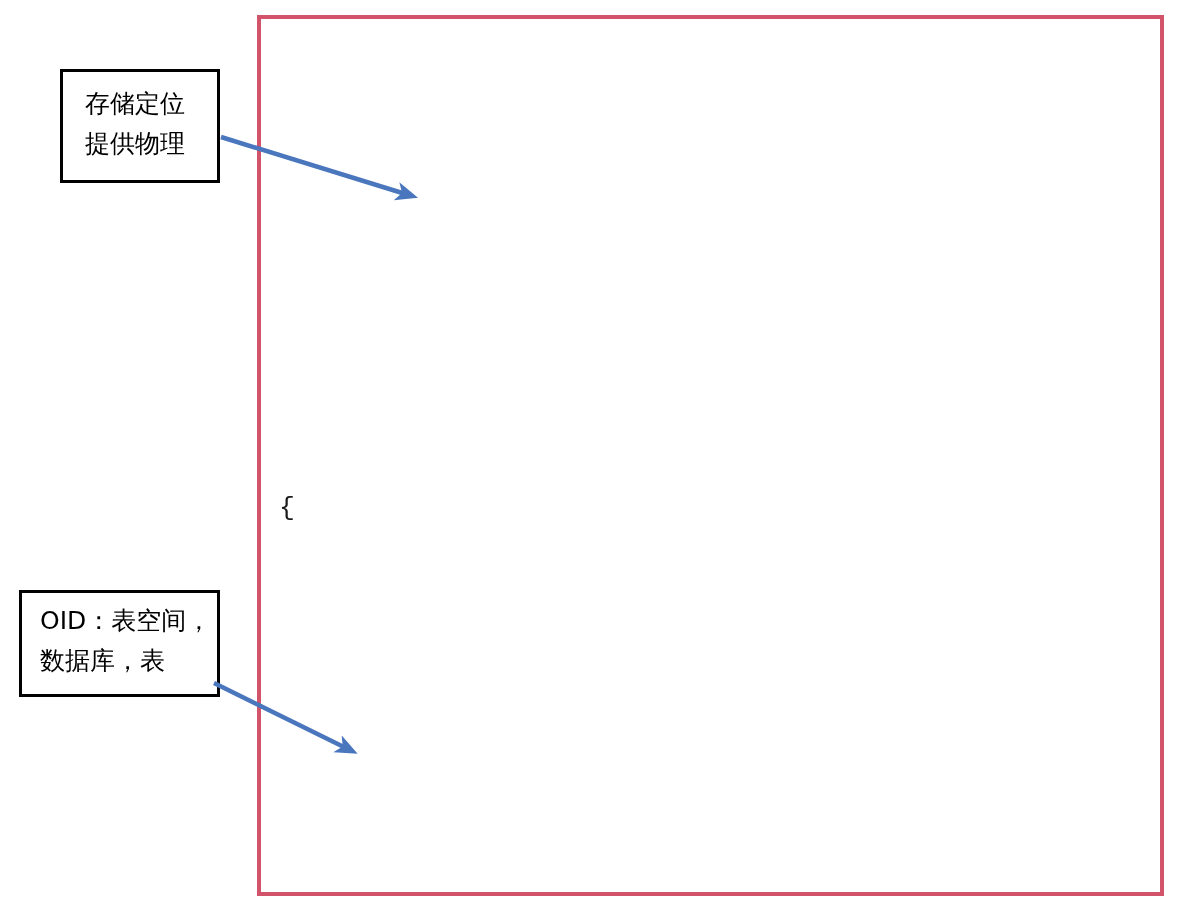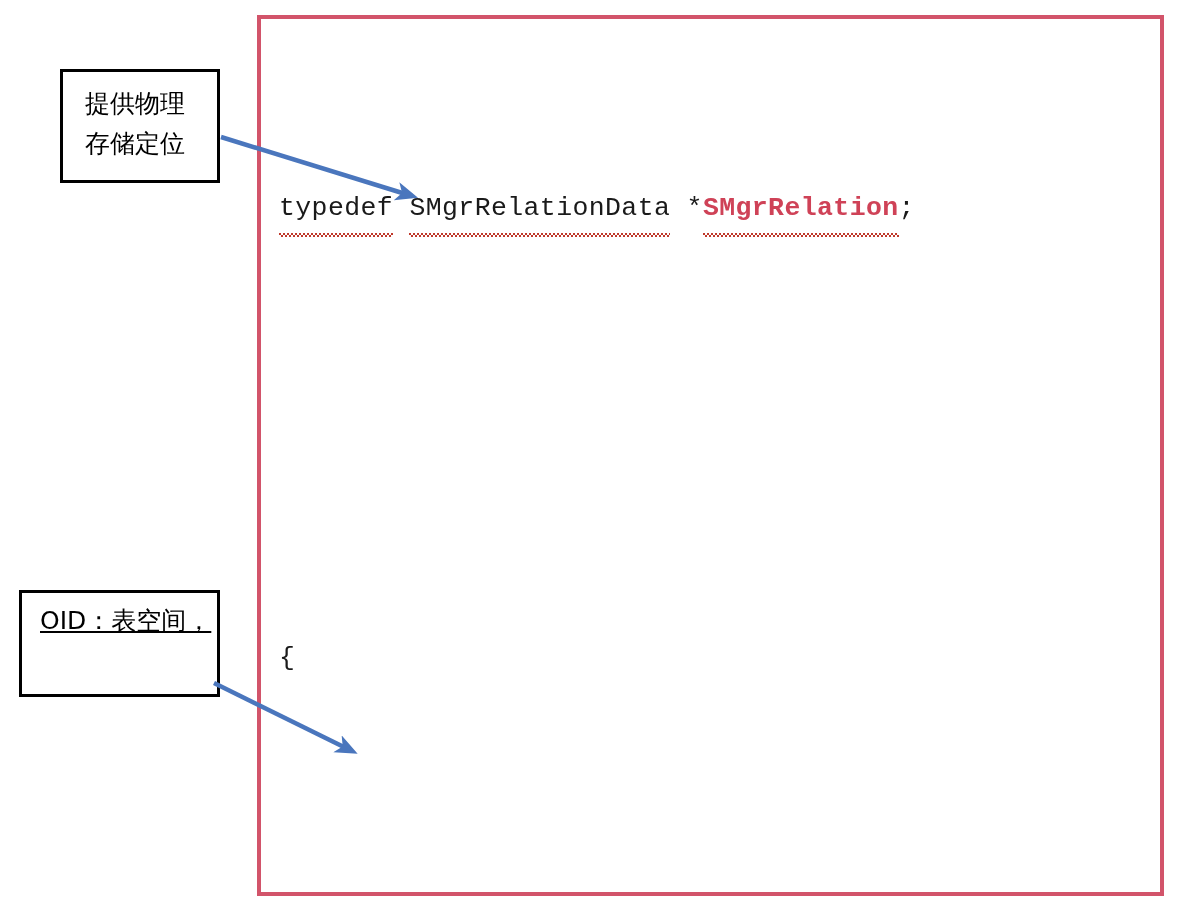--- a/index.html
+++ b/index.html
@@ -94,42 +94,40 @@
     top: 69px;
     width: 160px;
     height: 114px;
   }
   #callout-bottom {
     left: 19px;
     top: 590px;
     width: 201px;
     height: 107px;
     padding: 8px 0 0 18px;
-    text-decoration: underline;
   }
   .callout-line { white-space: pre; }
 
   
   #arrows {
     position: absolute;
     left: 0;
     top: 0;
     width: 1197px;
     height: 923px;
     z-index: 6;
     pointer-events: none;
   }
 </style>
 </head>
 <body>
 
 <div id="code-panel">
   <div id="code-block">
 
-    <div class="code-line"><span class="sq">typedef</span> <span class="sq">SMgrRelationData</span> <span>*</span><span class="sq kw-red">SMgrRelation</span><span>;</span></div>
 
     <div class="code-line blank"></div>
 
 
     <div class="code-line"><span>{</span></div>
 
     
 
     
 
@@ -168,19 +166,20 @@
   <defs>
     <marker id="arrowhead" markerWidth="5" markerHeight="5" refX="3.6" refY="2.1" orient="auto" markerUnits="strokeWidth">
       <path d="M0,0 L5,2.1 L0,4.2 L1.3,2.1 Z" fill="#4a76bd"></path>
     </marker>
   </defs>
   <line x1="221" y1="137" x2="412" y2="196" stroke="#4a76bd" stroke-width="4.5" marker-end="url(#arrowhead)"></line>
   <line x1="214" y1="683" x2="352" y2="751" stroke="#4a76bd" stroke-width="4.5" marker-end="url(#arrowhead)"></line>
 </svg>
 
 <div class="callout" id="callout-top">
+  <div class="callout-line">存储定位</div>
   <div class="callout-line">提供物理</div>
-  <div class="callout-line">存储定位</div>
 </div>
 
 <div class="callout" id="callout-bottom">
   <div class="callout-line">OID：表空间，</div>
+  <div class="callout-line">数据库，表</div>
 </div>
 
 </body></html>

